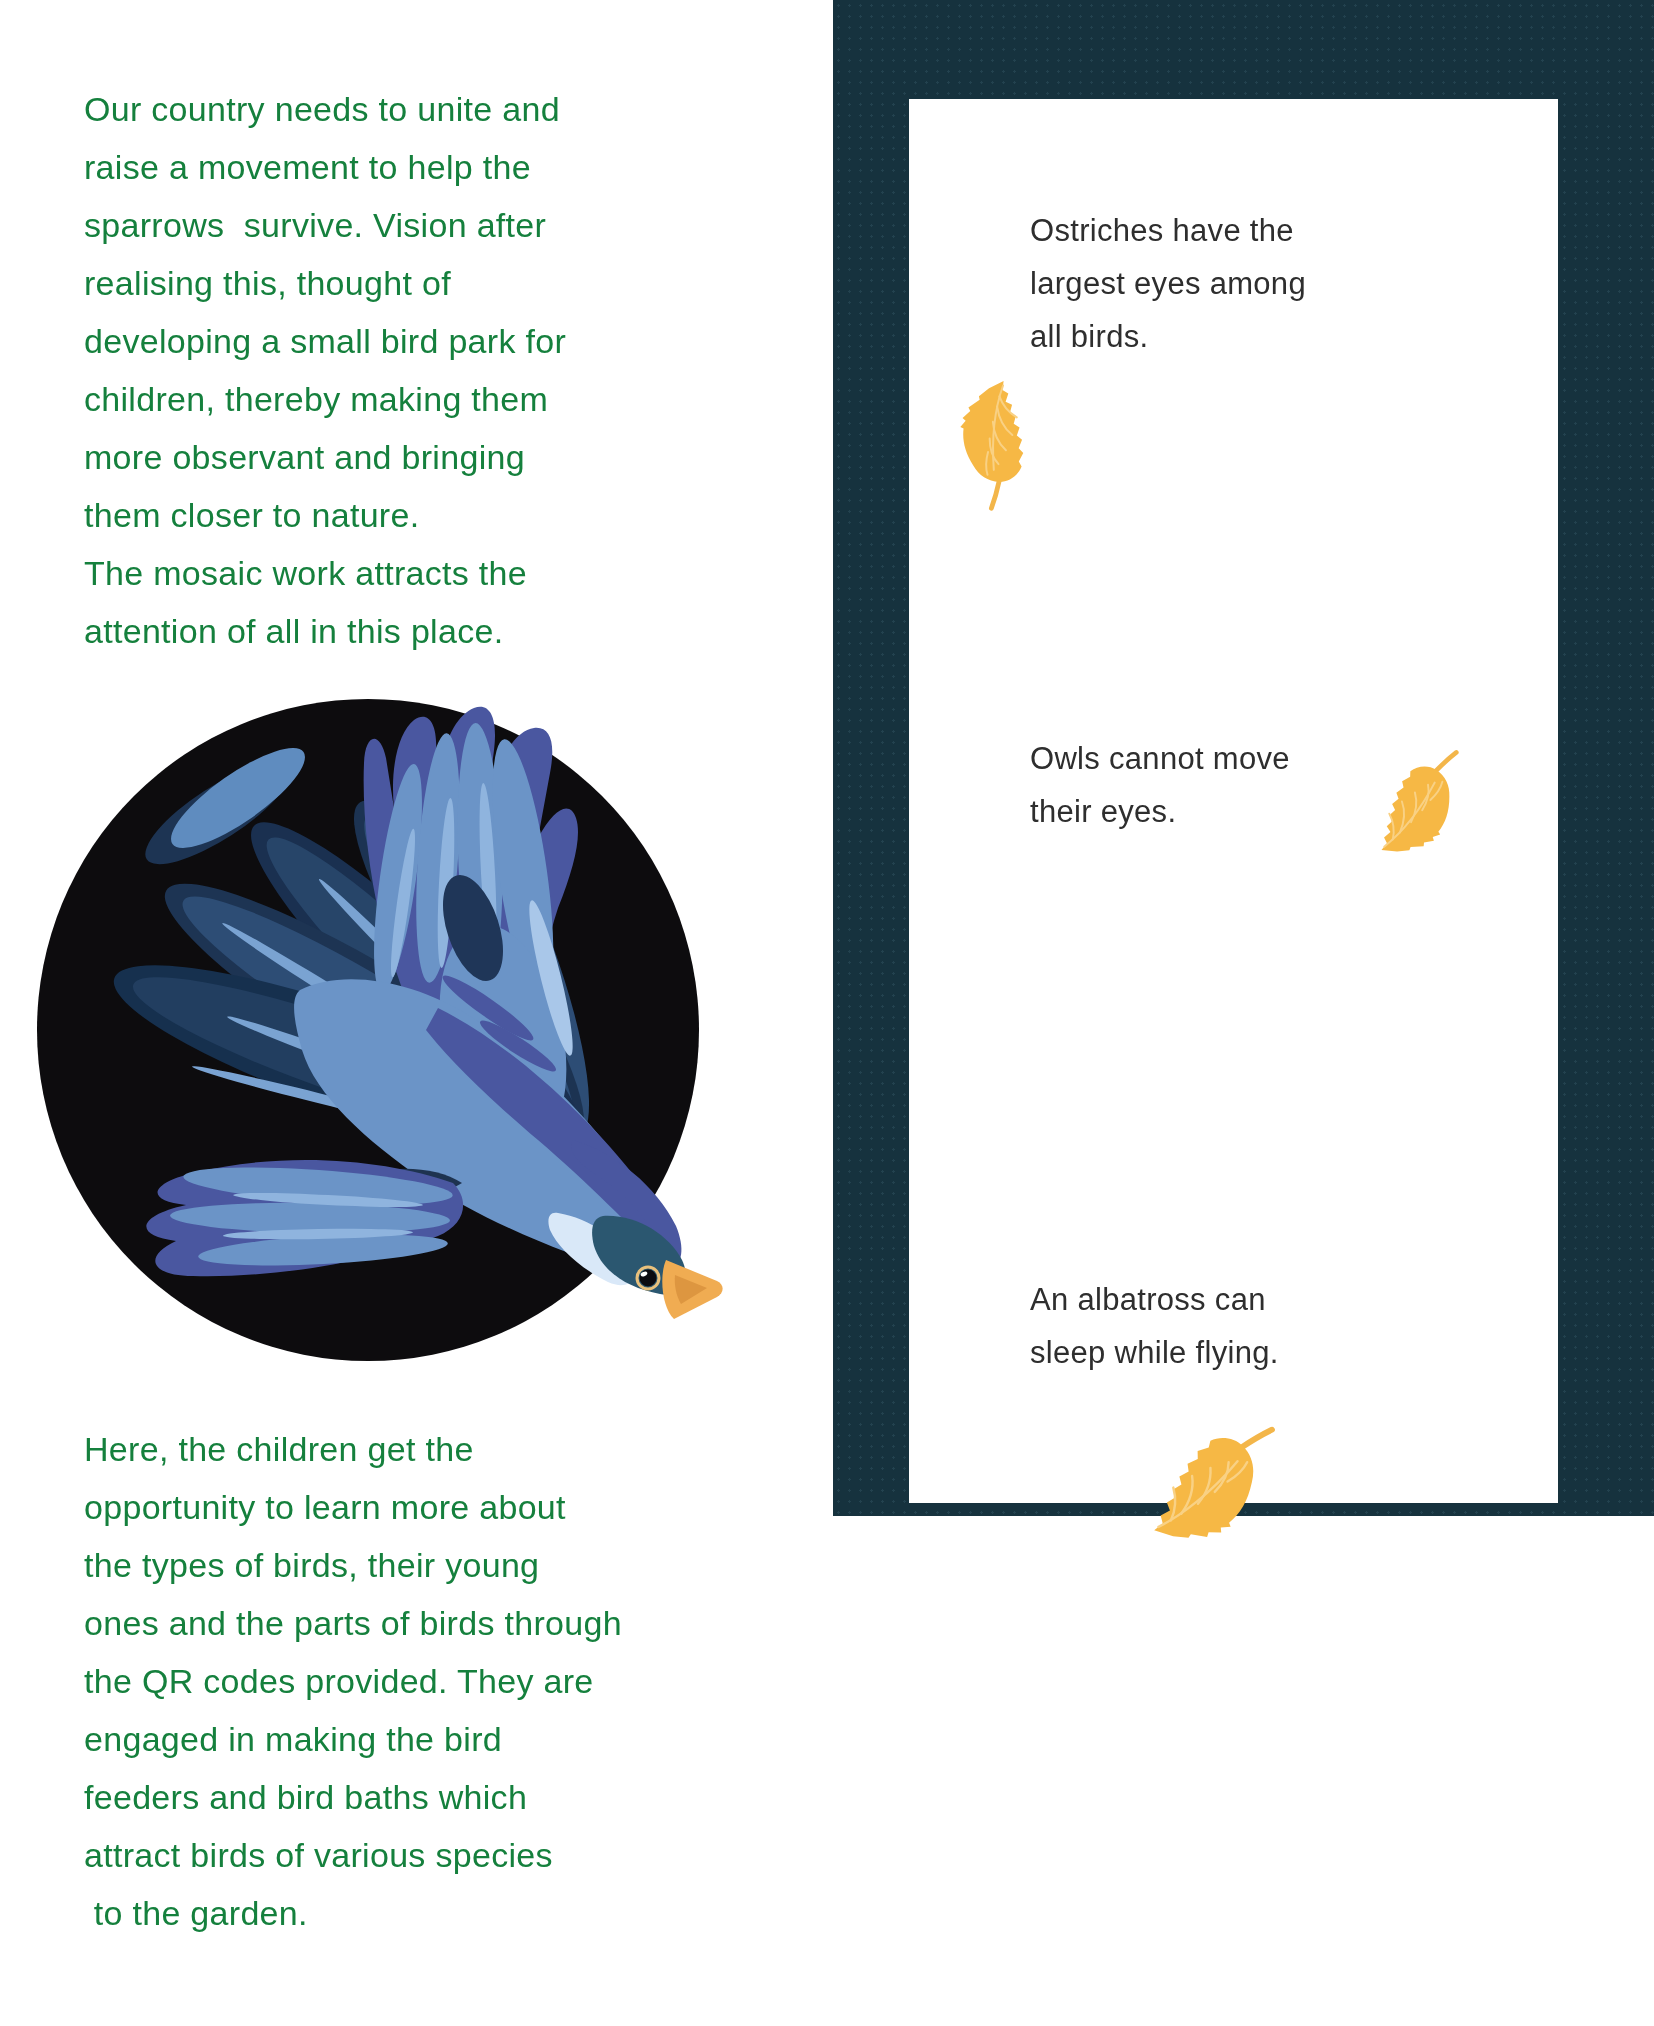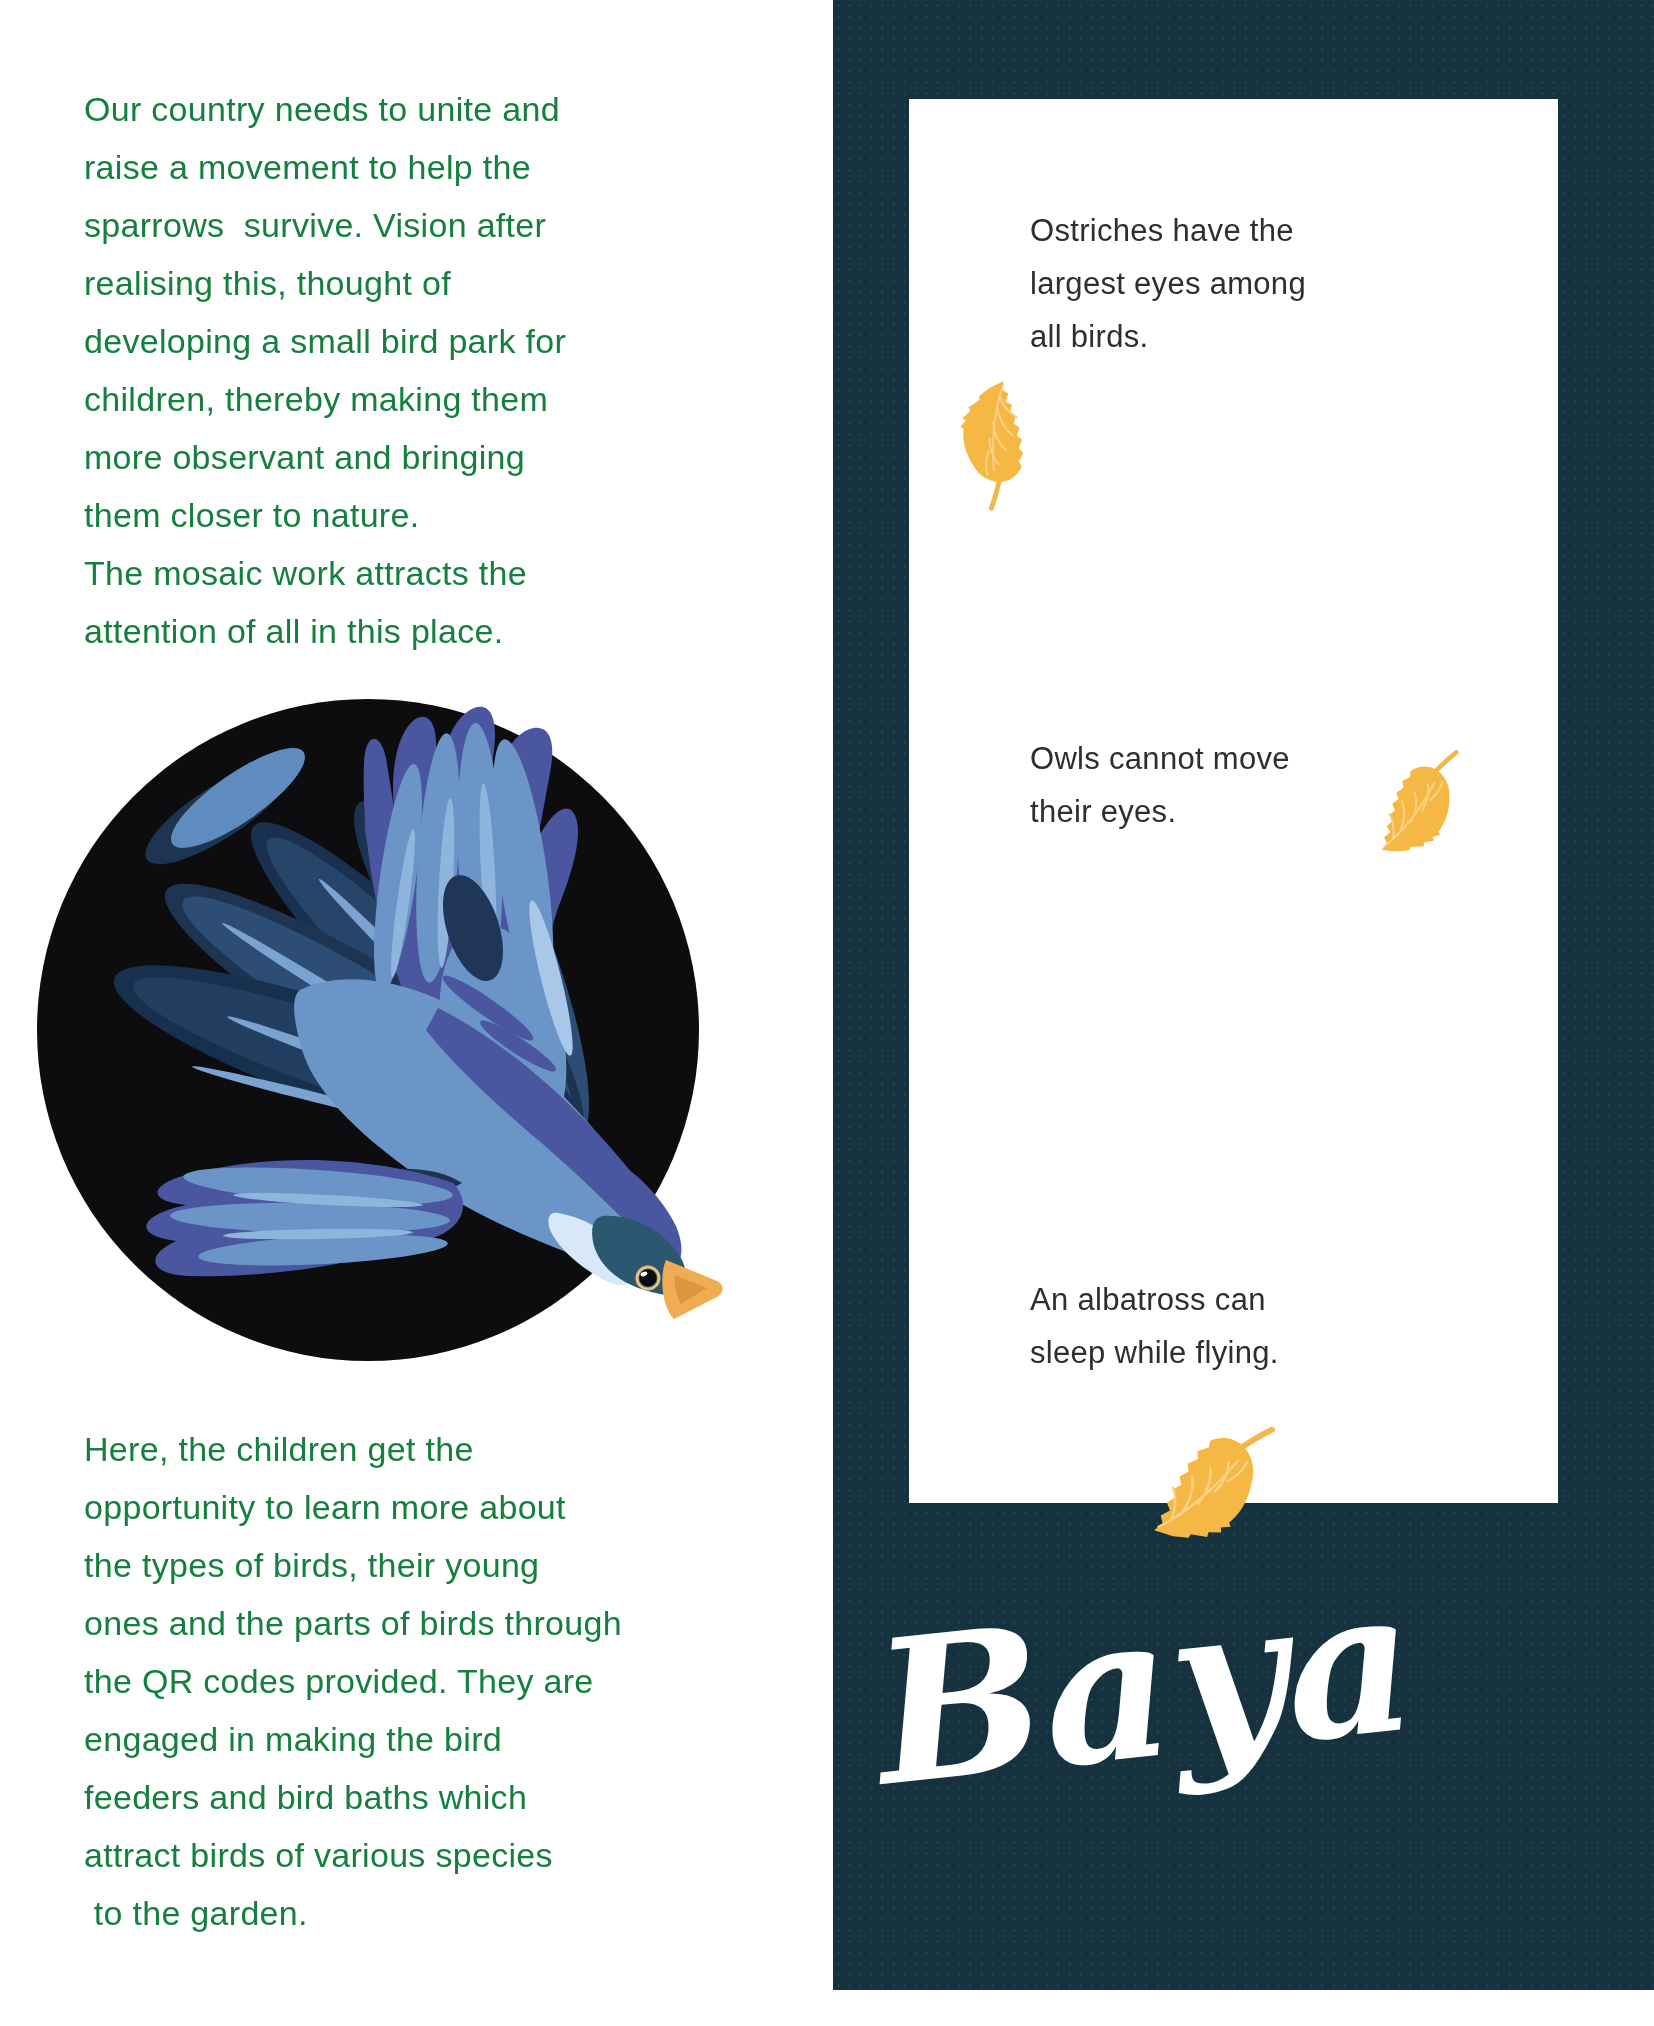--- a/index.html
+++ b/index.html
@@ -13,21 +13,21 @@
     font-size:34px; line-height:58px; letter-spacing:0.3px;
     color:#15803d; white-space:pre-wrap;
   }
   #p1 { left:84px; top:80px; }
   #p2 { left:84px; top:1420px; }
   .bird-wrap { position:absolute; left:18px; top:678px; width:720px; height:700px; }
   .bird-wrap svg { display:block; overflow:visible; }
 
   
   .panel {
-    position:absolute; left:833px; top:0; width:821px; height:1990px;
+    position:absolute; left:833px; top:0; width:821px; height:1516px;
     background-color:#16323e;
     background-image:radial-gradient(#23424f 1.1px, rgba(0,0,0,0) 1.3px);
     background-size:11px 11px;
   }
   .card {
     position:absolute; left:76px; top:99px; width:649px; height:1404px;
     background:#ffffff;
   }
   .fact {
     position:absolute; left:121px; margin:0; width:470px;

